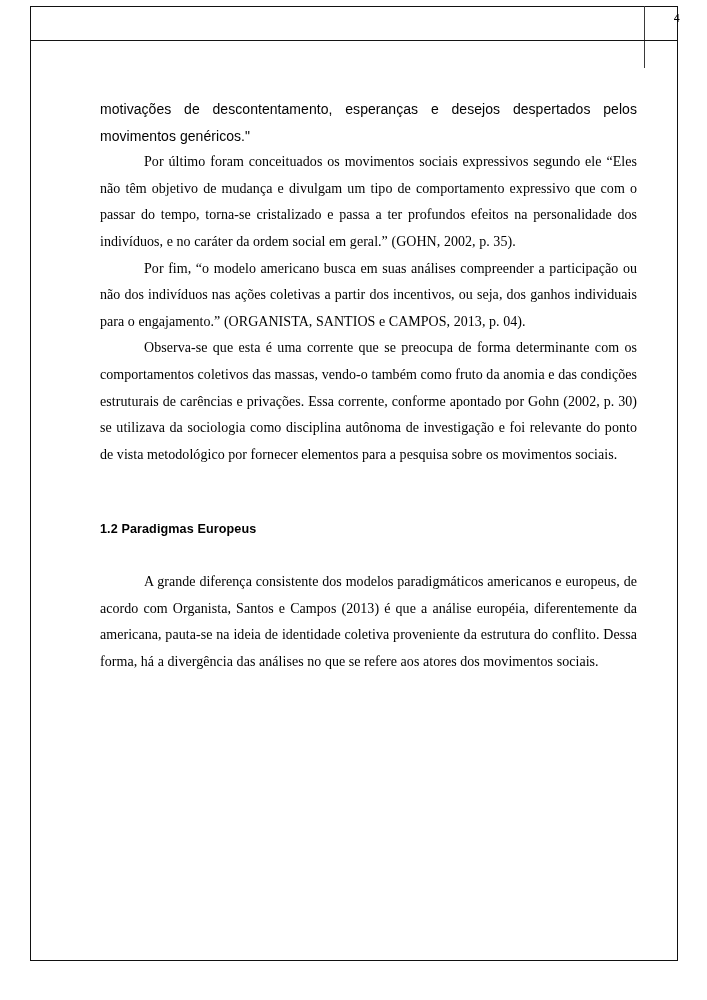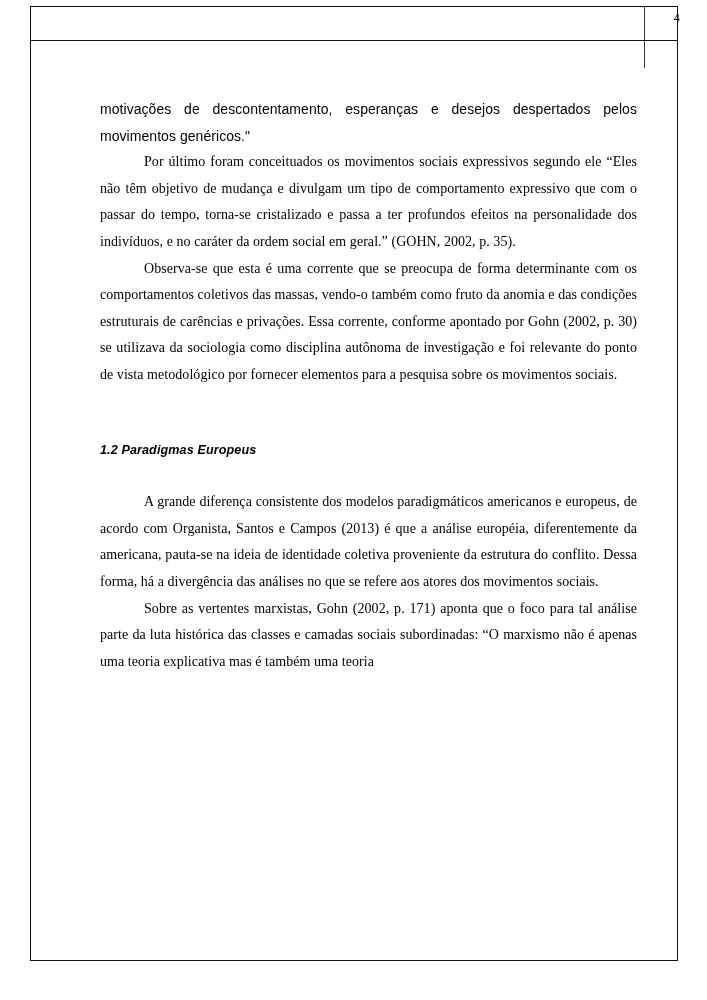--- a/index.html
+++ b/index.html
@@ -81,48 +81,47 @@
   .spacer-sm {
     height: 26px;
   }
   h2.section-heading {
     margin: 0;
     font-size: 12.6px;
     line-height: 26.6px;
     font-weight: bold;
     text-indent: 0;
     letter-spacing: 0.1px;
-    font-style: italic;
   }
 </style>
 </head>
 <body>
 
 <div class="page">
 
   <div class="scan-frame"></div>
   <div class="header-tick"></div>
   <div class="header-rule"></div>
 
   <div class="page-number">4</div>
 
   <div class="content">
 
     <p class="para">motivações de descontentamento, esperanças e desejos despertados pelos movimentos genéricos."</p>
 
     <p class="para indent">Por último foram conceituados os movimentos sociais expressivos segundo ele “Eles não têm objetivo de mudança e divulgam um tipo de comportamento expressivo que com o passar do tempo, torna-se cristalizado e passa a ter profundos efeitos na personalidade dos indivíduos, e no caráter da ordem social em geral.” (GOHN, 2002, p. 35).</p>
 
+    <p class="para indent">Por fim, “o modelo americano busca em suas análises compreender a participação ou não dos indivíduos nas ações coletivas a partir dos incentivos, ou seja, dos ganhos individuais para o engajamento.” (ORGANISTA, SANTIOS e CAMPOS, 2013, p. 04).</p>
 
     <p class="para indent">Observa-se que esta é uma corrente que se preocupa de forma determinante com os comportamentos coletivos das massas, vendo-o também como fruto da anomia e das condições estruturais de carências e privações. Essa corrente, conforme apontado por Gohn (2002, p. 30) se utilizava da sociologia como disciplina autônoma de investigação e foi relevante do ponto de vista metodológico por fornecer elementos para a pesquisa sobre os movimentos sociais.</p>
 
     <div class="spacer-lg"></div>
 
     <h2 class="section-heading">1.2 Paradigmas Europeus</h2>
 
     <div class="spacer-sm"></div>
 
     <p class="para indent">A grande diferença consistente dos modelos paradigmáticos americanos e europeus, de acordo com Organista, Santos e Campos (2013) é que a análise européia, diferentemente da americana, pauta-se na ideia de identidade coletiva proveniente da estrutura do conflito. Dessa forma, há a divergência das análises no que se refere aos atores dos movimentos sociais.</p>
 
 
-    <p class="para indent">Sobre as vertentes marxistas, Gohn (2002, p. 171) aponta que o foco para tal análise parte da luta histórica das classes e camadas sociais subordinadas: “O marxismo não é apenas uma teoria explicativa mas é também uma teoria</p>
 
   </div>
 </div>
 
 </body></html>

